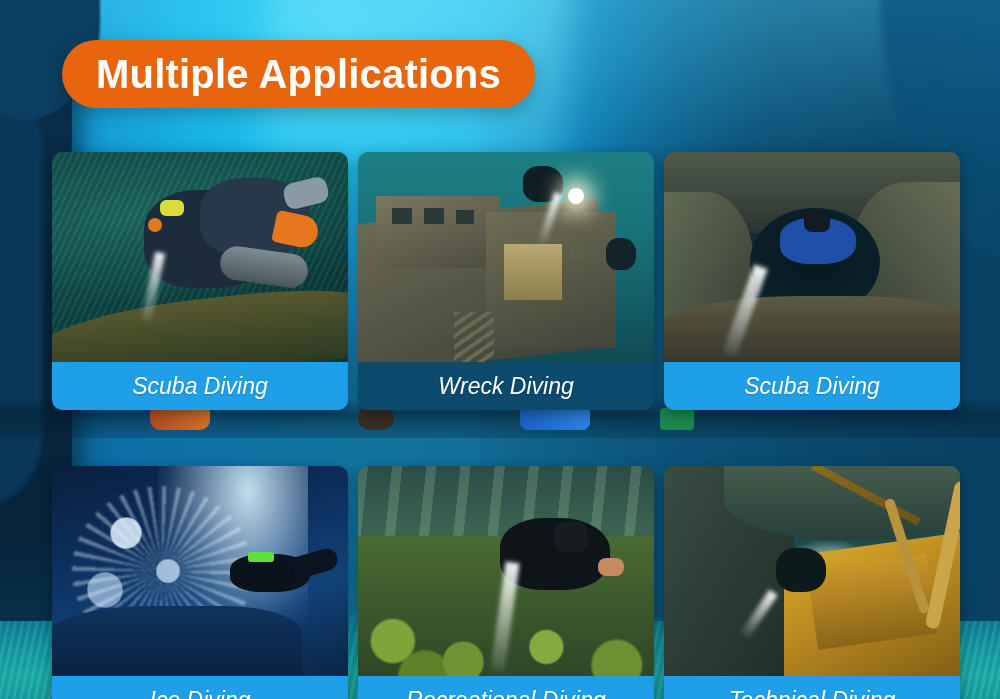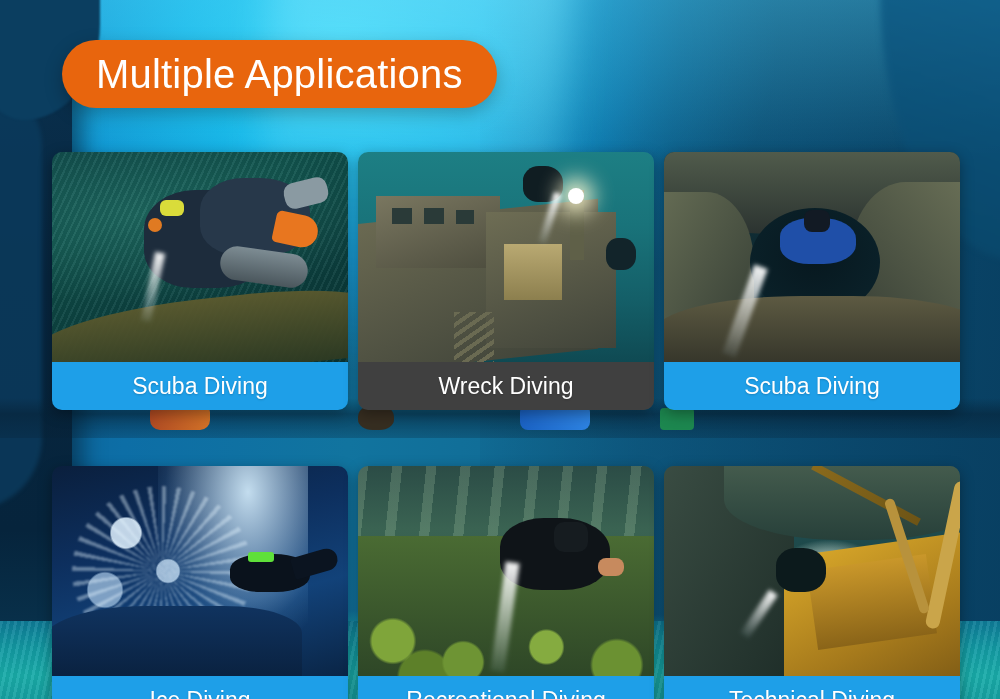--- a/index.html
+++ b/index.html
@@ -71,35 +71,35 @@
   .mid-diverD{position:absolute;left:150px;top:402px;width:60px;height:28px;background:linear-gradient(90deg,#c24a1a,#e8761f);border-radius:10px;opacity:.9;}
 
   
   .badge{
     position:absolute;left:62px;top:40px;height:68px;
     padding:0 34px;display:flex;align-items:center;
     border-radius:34px;
     box-shadow:0 6px 18px rgba(0,0,0,.25);
   }
   .badge-text{
-    color:#fff;font-size:40px;font-weight:400;letter-spacing:.2px;white-space:nowrap;
+    color:#fff;font-size:40px;font-weight:700;letter-spacing:.2px;white-space:nowrap;
   }
 
   
   .grid{position:absolute;left:52px;top:152px;width:912px;}
   .row{display:flex;gap:10px;}
   .row + .row{margin-top:56px;}
   .card{
     width:296px;border-radius:10px;overflow:hidden;
     box-shadow:0 4px 14px rgba(0,0,0,.35);
     position:relative;
   }
   .photo{height:210px;position:relative;overflow:hidden;}
   .label{
-    height:48px;display:flex;align-items:center;justify-content:center;
+    height:48px;display:flex;align-items:center;justify-content:center;font-style:italic;
   }
   .label-text{
     color:#fff;font-size:23px;font-weight:400;white-space:nowrap;
     text-shadow:0 1px 2px rgba(0,0,0,.18);
   }
 
   
   .ph{position:absolute;inset:0;}
   .diver-body{position:absolute;border-radius:40% 45% 42% 38%;}
   .beam{position:absolute;background:linear-gradient(180deg,rgba(255,255,255,.95),rgba(200,240,255,.08));filter:blur(2px);}
@@ -245,21 +245,21 @@
           <div class="win" style="left:98px;top:58px;width:18px;height:14px;"></div>
           <div class="super"></div>
           <div class="superlit"></div>
           <div class="mast"></div>
           <div class="stair"></div>
           <div class="diver-body dv"></div>
           <div class="diver-body dv2"></div>
           <div class="lamp"></div>
           <div class="beam b2"></div>
         </div>
-        <div class="label" style="background: #404040;">
+        <div class="label" style="background: #0c4a6e;">
           <span class="label-text" style="color: rgb(255, 255, 255);">Wreck Diving</span>
         </div>
       </div>
 
       <div class="card">
         <div class="photo p3">
           <div class="wallT"></div>
           <div class="wallL"></div>
           <div class="wallR"></div>
           <div class="hole"></div>

